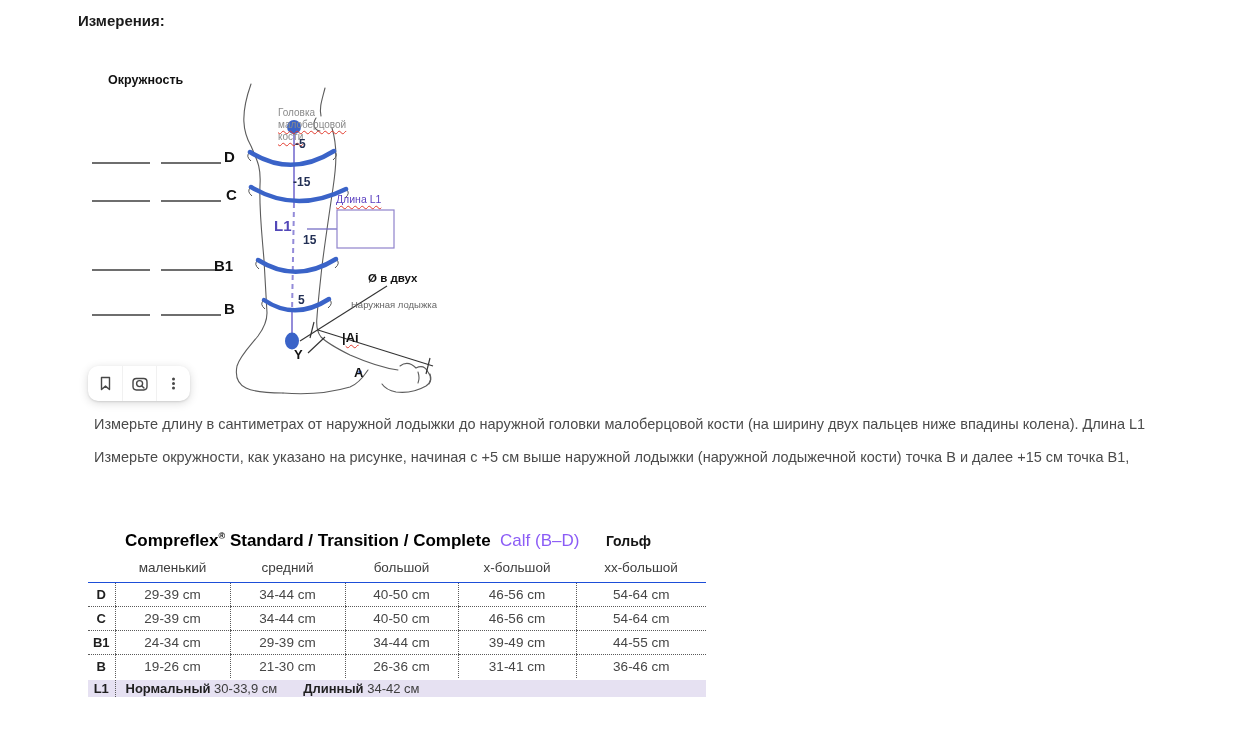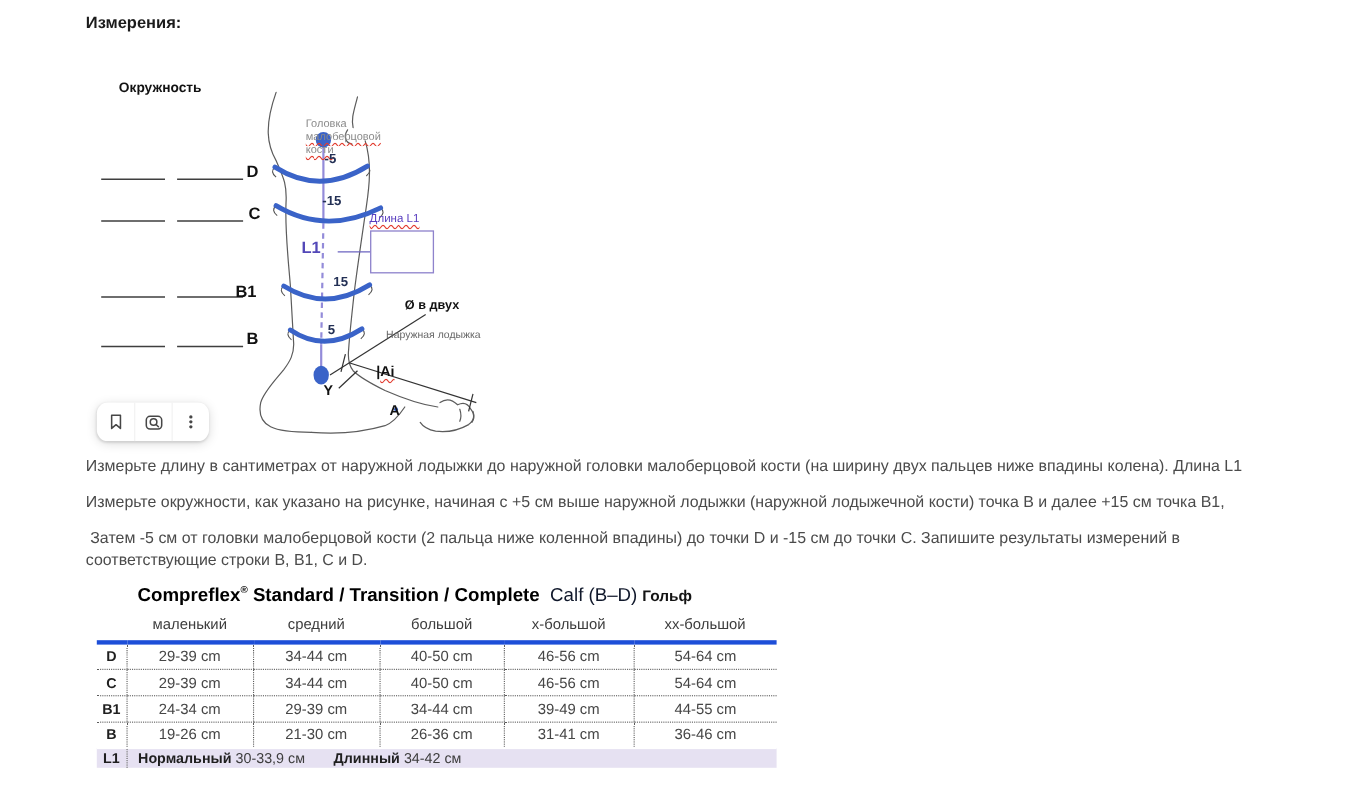--- a/index.html
+++ b/index.html
@@ -17,52 +17,52 @@
   .diagram svg { position:absolute; left:0; top:0; }
   .dlabel { position:absolute; white-space:nowrap; }
   .circ-label { left:20px; top:3px; font-size:12.5px; font-weight:bold; color:#111; }
   .fibula { left:190px; top:1px; font-size:10px; line-height:12px; color:#8a8a8a;margin-top:36px; }
   .sp { text-decoration-line:underline; text-decoration-style:wavy; text-decoration-color:#e23b2e; text-decoration-thickness:1px; text-underline-offset:2px; }
   .pt { font-size:15px; font-weight:bold; color:#111; }
   .pt-d { left:136px; top:78px; } .pt-c { left:138px; top:116px; }
   .pt-b1 { left:126px; top:187px; } .pt-b { left:136px; top:230px; }
   .num { font-size:12px; font-weight:600; color:#233055; }
   .num-d { left:207px; top:67px; } .num-c { left:205px; top:105px; }
-  .num-b1 { left:215px; top:179px; } .num-b { left:210px; top:223px; }
+  .num-b1 { left:215px; top:163px; } .num-b { left:210px; top:223px; }
   .l1-text { left:186px; top:147px; font-size:15px; font-weight:bold; color:#5348b8; }
   .len-l1 { left:248px; top:123px; font-size:10.5px; font-weight:normal; color:#5a3fc0; }
   .diam { left:280px; top:202px; font-size:11.5px; font-weight:bold; color:#111; }
   .outer-ankle { left:263px; top:229px; font-size:9.5px; color:#666; }
   .y-lbl { left:206px; top:277px; font-size:13px; font-weight:bold; color:#111; }
   .ai-lbl { left:254px; top:260px; font-size:13px; font-weight:bold; color:#111; }
   .a-lbl { left:266px; top:295px; font-size:13px; font-weight:bold; color:#111; }
 
   
   .toolbar { position:absolute; left:88px; top:366px; display:inline-flex; background:#fff;
     border-radius:10px; box-shadow:0 1px 2px rgba(0,0,0,.10), 0 2px 10px rgba(0,0,0,.15); }
   .tb-btn { width:34px; height:35px; display:flex; align-items:center; justify-content:center; cursor:pointer; }
   .tb-btn + .tb-btn { border-left:1px solid #f1f1f1; }
 
   
-  .body-text { position:absolute; left:78px; top:414px; width:1082px; }
+  .body-text { position:absolute; left:94px; top:414px; width:1082px; }
   .body-text p { margin:0 0 13px 0; font-size:14.5px; line-height:20px; color:#4b4b4b; white-space:pre-wrap; }
 
   
   .size-section { position:absolute; left:88px; top:531px; width:620px; }
   .size-title { margin-left:37px; margin-bottom:9px; }
   .t-bold { font-size:17px; font-weight:bold; color:#000000; }
   .t-bold sup { font-size:9px; }
-  .t-light { font-size:17px; color:#0f172a; margin-left:5px; }
-  .t-tag { font-size:14px; font-weight:bold; color:#141414; }
+  .t-light { font-size:17px; color:#8b5cf6; margin-left:5px; }
+  .t-tag { font-size:14px; font-weight:bold; color:#141414; margin-left:22px; }
   table.sizes { border-collapse:collapse; table-layout:fixed; width:618px; }
   table.sizes col.c-lbl { width:27px; } table.sizes col.c1 { width:115px; }
   table.sizes col.c2 { width:115px; } table.sizes col.c3 { width:113px; }
   table.sizes col.c4 { width:118px; } table.sizes col.c5 { width:130px; }
   table.sizes th { font-weight:normal; font-size:13.5px; color:#3d3d3d; text-align:center;
-    padding:0 0 7px 0; border-bottom:4px solid #1d4ed8; }
+    padding:0 0 7px 0; border-bottom:1px solid #1d4ed8; }
   table.sizes td { height:24px; font-size:13.5px; color:#464646; text-align:center;
     border-bottom:1px dotted #5a5a5a; }
   table.sizes td.val { border-left:1px dotted #5a5a5a; }
   table.sizes td.rowlbl { font-size:13px; font-weight:bold; color:#1f1f1f; }
   tr.l1row td { background:#e6e1f2; border-bottom:none; border-top:2px solid #ffffff; height:17px; }
   tr.l1row td.l1content { text-align:left; padding-left:10px; font-size:13px; border-left:1px dotted #5a5a5a; }
   tr.l1row .b { font-weight:bold; color:#1f1f1f; }
   tr.l1row .v { color:#3d3d3d;text-align:right; }
   tr.l1row .gap { display:inline-block; width:26px; }
 </style>
@@ -168,21 +168,20 @@
       <circle cx="8.5" cy="4" r="1.5" fill="#474747"></circle>
       <circle cx="8.5" cy="8.5" r="1.5" fill="#474747"></circle>
       <circle cx="8.5" cy="13" r="1.5" fill="#474747"></circle>
     </svg>
   </div>
 </div>
 
 <div class="body-text">
   <p>Измерьте длину в сантиметрах от наружной лодыжки до наружной головки малоберцовой кости (на ширину двух пальцев ниже впадины колена). Длина L1</p>
   <p>Измерьте окружности, как указано на рисунке, начиная с +5 см выше наружной лодыжки (наружной лодыжечной кости) точка B и далее +15 см точка B1,</p>
-  <p> Затем -5 см от головки малоберцовой кости (2 пальца ниже коленной впадины) до точки D и -15 см до точки C. Запишите результаты измерений в соответствующие строки B, B1, C и D.</p>
 </div>
 
 <div class="size-section">
   <div class="size-title">
     <span class="t-bold"><span>Compreflex</span><sup>®</sup><span> Standard / Transition / Complete</span></span>
     <span class="t-light">Calf (B–D)</span>
     <span class="t-tag">Гольф</span>
   </div>
   <table class="sizes">
     <colgroup>

